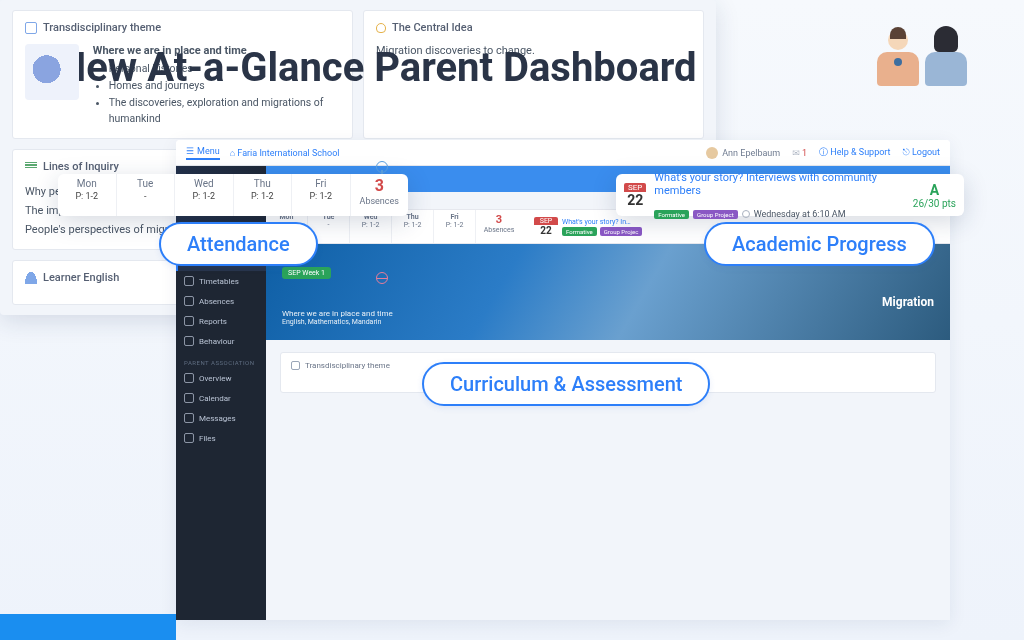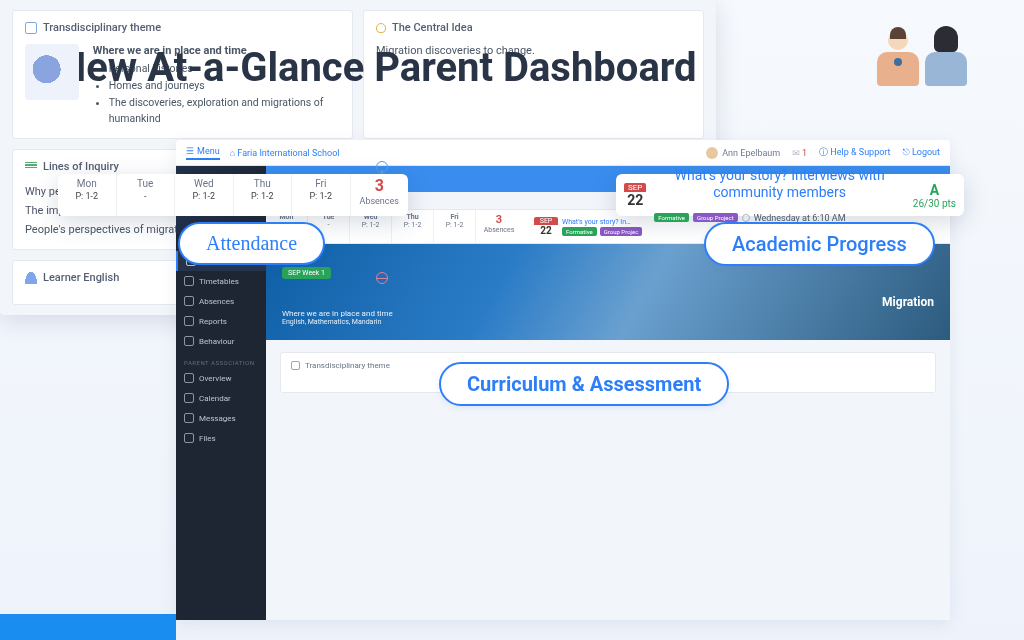--- a/index.html
+++ b/index.html
@@ -8,23 +8,23 @@
   .hero-title { position: absolute; left: 58px; top: 44px; font-size: 40px; font-weight: 700; color: #2a3447; }
   .avatars { position: absolute; right: 40px; top: 30px; width: 110px; height: 70px; display:flex; gap: -6px; }
   .avatar-fig { width: 48px; height: 62px; display:inline-block; position:relative; }
   .avatar-head { width:20px; height:20px; border-radius:50%; background:#f5d7b9; margin:0 auto; position:relative; }
   .avatar-hair-m { position:absolute; top:-3px; left:2px; right:2px; height:12px; background:#5a4236; border-radius:10px 10px 0 0; }
   .avatar-hair-f { position:absolute; top:-4px; left:-2px; right:-2px; height:26px; background:#2b2c34; border-radius:14px 14px 6px 6px; }
   .avatar-body-m { width:42px; height:34px; background:#e9b08d; border-radius:10px 10px 4px 4px; margin:2px auto 0; position:relative; }
   .avatar-body-m::after{content:"";position:absolute;left:50%;top:6px;transform:translateX(-50%);width:8px;height:8px;border-radius:50%;background:#3c6ea0;}
   .avatar-body-f { width:42px; height:34px; background:#9ab6d6; border-radius:10px 10px 4px 4px; margin:2px auto 0; }
   .pill { position:absolute; background:#fff; border:2px solid #2d7ff9; color:#2d7ff9; border-radius:999px; font-size:20px; font-weight:500; padding:8px 26px; z-index:40; box-shadow:0 2px 6px rgba(47,102,208,.1); }
-  .pill-attendance { left:178px; top:222px;font-family:Liberation Serif, serif; }
+  .pill-attendance { left:159px; top:222px; }
   .pill-academic   { left:704px; top:222px; }
-  .pill-curriculum { left:439px; top:362px;font-weight:bold; }
+  .pill-curriculum { left:422px; top:362px; }
 
   
   .app { position:absolute; left:176px; top:140px; width:774px; height:480px; background:#fff; border-radius:4px 4px 0 0; box-shadow:0 4px 18px rgba(30,50,90,.08); overflow:hidden; }
   .topbar { height:26px; background:#fff; border-bottom:1px solid #e6e8ee; display:flex; align-items:center; font-size:9px; color:#4a5a72; padding:0 10px; gap:10px; }
   .topbar-menu { color:#2d7ff9; display:flex; align-items:center; gap:3px; border-bottom:2px solid #2d7ff9; padding-bottom:2px;}
   .topbar-right { margin-left:auto; display:flex; gap:12px; align-items:center; color:#6f7b90;}
   .topbar-user { display:flex; align-items:center; gap:4px; }
   .topbar-user .dot{width:12px;height:12px;border-radius:50%;background:#e6c9a0;}
   .topbar-badge{color:#d24a4a;}
   .bluebar { height:26px; background:#3a8dee; color:#fff; font-size:10px; display:flex; align-items:center; padding-left:170px;}
@@ -64,21 +64,21 @@
   .attendance-pop .col:last-child{border-right:none;}
   .attendance-pop .d{ font-size:10px; color:#6a7588; display:block;}
   .attendance-pop .p{ font-size:9px; color:#444; }
   .attendance-pop .abs-n{ color:#d24a4a; font-weight:700; font-size:16px; display:block; line-height:1;}
   .attendance-pop .abs-l{ font-size:9px; color:#6a7588;}
   .academic-pop { left:616px; top:174px; width:348px; height:42px; display:flex; align-items:center; padding:4px 8px; gap:8px;}
   .academic-pop .dc{ text-align:center; font-size:8px;}
   .academic-pop .dc .m{background:#d24a4a;color:#fff;padding:0 4px;border-radius:2px 2px 0 0;display:block;}
   .academic-pop .dc .d{font-size:14px;font-weight:700;color:#333;display:block;}
   .academic-pop .body{flex:1;}
-  .academic-pop .title{ color:#2d7ff9; font-size:14px; line-height:1.2;text-align:center;}
+  .academic-pop .title{ color:#2d7ff9; font-size:11px; line-height:1.2;}
   .academic-pop .row2{ display:flex; gap:4px; align-items:center; font-size:9px; margin-top:12px;}
   .academic-pop .grade{ text-align:center; font-size:10px; color:#2aa35a; margin-left:auto;}
   .academic-pop .grade b{font-size:14px;display:block;}
   .curric-pop { left:264px; top:406px; width:716px; background:#f2f5fa; padding:10px 12px; border-radius:4px; box-shadow:0 6px 24px rgba(30,50,90,.14); display:grid; grid-template-columns:1fr 1fr; gap:10px;}
   .curric-pop .card{ background:#fff; border:1px solid #e4e8ef; border-radius:3px; padding:10px 12px; font-size:11px; color:#4a5665;}
   .curric-pop .card h4{ font-size:11px; font-weight:500; color:#555f72; margin-bottom:10px; display:flex; align-items:center; gap:6px;}
   .iconbox{width:12px;height:12px;display:inline-block;border:1.5px solid #7fa7e8;border-radius:2px;}
   .iconbulb{width:10px;height:10px;border:1.5px solid #e5b24a;border-radius:50% 50% 40% 40%;display:inline-block;}
   .iconlines{width:12px;height:10px;display:inline-flex;flex-direction:column;gap:1px;}
   .iconlines span{height:1.5px;background:#5aa870;}

